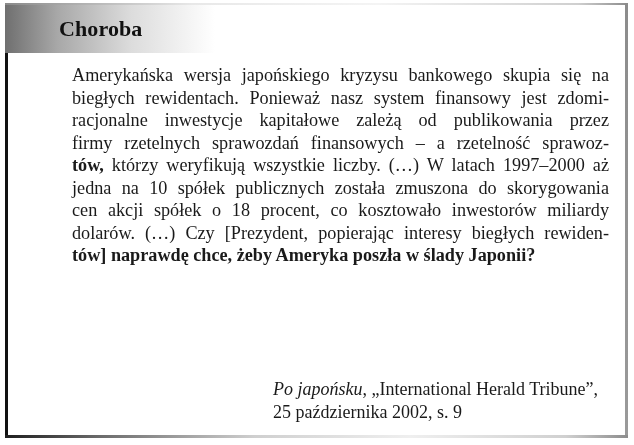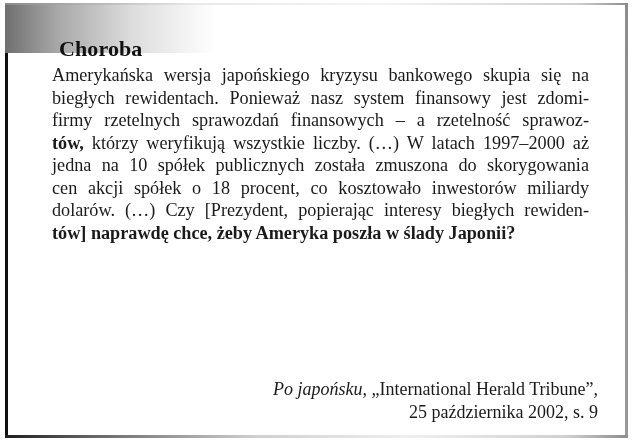--- a/index.html
+++ b/index.html
@@ -8,44 +8,45 @@
   .frame { position:absolute; left:5px; top:3px; width:623px; height:435px; }
   .header-band { position:absolute; left:0; top:0; width:210px; height:50px;
     background:linear-gradient(to right,#6f6f6f 0%,#a8a8a8 25%,#dcdcdc 60%,#ffffff 100%); }
   .top-line { position:absolute; left:0; top:0; width:623px; height:2px;
     background:linear-gradient(to right,#8a8a8a 0%,#e8e8e8 30%,#f4f4f4 60%,#cfcfcf 92%,#8c8c8c 100%); }
   .right-line { position:absolute; right:0; top:0; width:3px; height:435px;
     background:linear-gradient(to bottom,#8c8c8c,#9a9a9a); }
   .left-line { position:absolute; left:0; top:50px; width:3px; height:385px; background:#111; }
   .bottom-line { position:absolute; left:0; bottom:0; width:623px; height:3px;
     background:linear-gradient(to right,#1e1e1e 0%,#6a6a6a 15%,#cfcfcf 40%,#efefef 65%,#d0d0d0 90%,#8c8c8c 100%); }
-  .title { position:absolute; left:59px; top:36px; font-size:22px; font-weight:bold; color:#111; letter-spacing:0.1px; }
-  .body-text { position:absolute; left:52px; top:64px; width:537px; font-size:18.2px; line-height:22.5px; }
+  .title { position:absolute; left:59px; top:16px; font-size:22px; font-weight:bold; color:#111; letter-spacing:0.1px; }
+  .body-text { position:absolute; left:72px; top:64px; width:537px; font-size:18.2px; line-height:22.5px; }
   .line { display:block; white-space:nowrap; text-align:justify; text-align-last:justify; height:22.5px; }
   .line.last { text-align-last:left;font-weight:bold; }
   .bold { font-weight:bold; }
-  .source { position:absolute; right:36px; top:378px; font-size:18px; line-height:22.5px; text-align:right; }
+  .source { position:absolute; right:36px; top:378px; font-size:18px; line-height:22.5px; }
   .source i { font-style:italic; }
 </style>
 </head>
 <body>
 
 <div class="frame">
   <div class="header-band"></div>
   <div class="top-line"></div>
   <div class="right-line"></div>
   <div class="left-line"></div>
   <div class="bottom-line"></div>
 </div>
 
 <div class="title">Choroba</div>
 
 <div class="body-text">
   <span class="line">Amerykańska wersja japońskiego kryzysu bankowego skupia się na</span>
   <span class="line">biegłych rewidentach. Ponieważ nasz system finansowy jest zdomi-</span>
+  <span class="line">racjonalne inwestycje kapitałowe zależą od publikowania przez</span>
   <span class="line">firmy rzetelnych sprawozdań finansowych – a rzetelność sprawoz-</span>
   <span class="line"><span class="bold">tów,</span><span> którzy weryfikują wszystkie liczby. (…) W latach 1997–2000 aż</span></span>
   <span class="line">jedna na 10 spółek publicznych została zmuszona do skorygowania</span>
   <span class="line">cen akcji spółek o 18 procent, co kosztowało inwestorów miliardy</span>
   <span class="line">dolarów. (…) Czy [Prezydent, popierając interesy biegłych rewiden-</span>
   <span class="line last">tów] naprawdę chce, żeby Ameryka poszła w ślady Japonii?</span>
 </div>
 
 <div class="source">
   <div><i>Po japońsku</i><span>, „International Herald Tribune”,</span></div>

